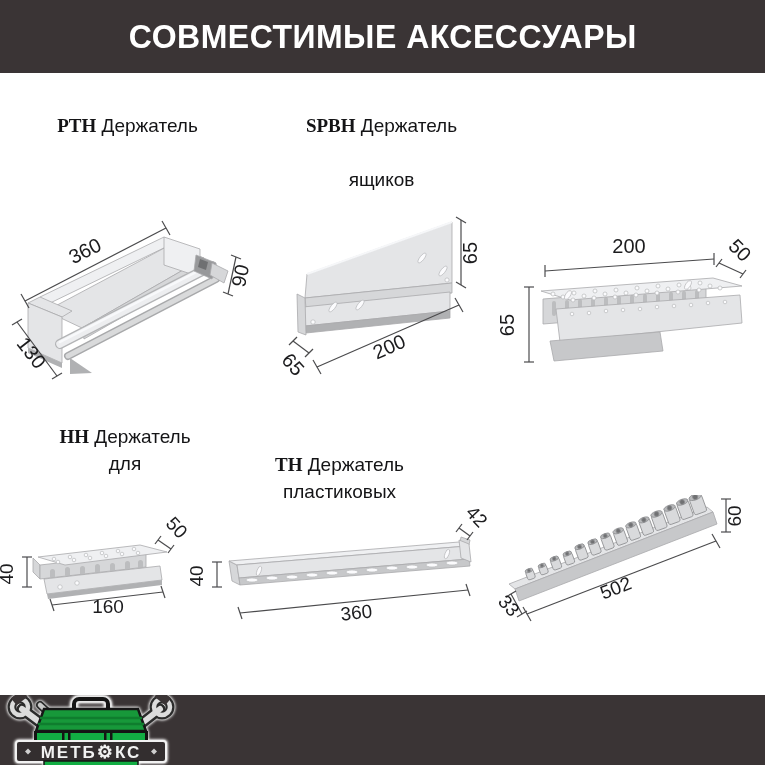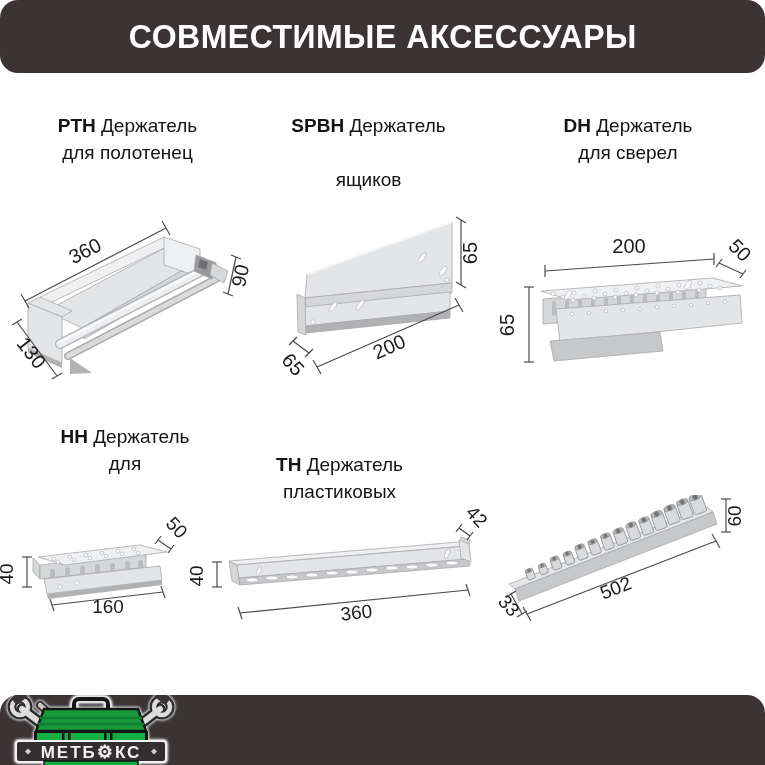--- a/index.html
+++ b/index.html
@@ -1,25 +1,25 @@
 <!DOCTYPE html>
 <html><head>
 <meta charset="utf-8">
 <style>
   html,body{margin:0;padding:0;background:#fff;}
   .page{position:relative;width:765px;height:765px;background:#ffffff;overflow:hidden;
         font-family:"Liberation Sans",sans-serif;color:#141416;}
   
-  .bar{position:absolute;left:0;right:0;background:#3a3435;border-radius:18px;}
+  .bar{position:absolute;left:0;right:0;background:#3a3435;}
   .hdr{top:0;height:73px;display:flex;align-items:center;justify-content:center;}
   .hdr h1{margin:0;color:#ffffff;font-size:33px;font-weight:700;letter-spacing:.5px;transform:scaleX(.97);white-space:nowrap;}
   .ftr{top:695px;height:91px;}
   
   .ptitle{position:absolute;text-align:center;font-size:19px;line-height:27px;color:#141416;}
-  .ptitle .code{font-weight:700;}
+  .ptitle .code{font-weight:700;font-family:Liberation Serif, serif;}
   .ptitle span:empty{display:none;}
   
   .strip{position:absolute;left:0;}
   
   .st{stroke:#a9aaac;stroke-width:.8;}
   .fa{fill:#eff0f2}.fb{fill:#e4e5e7}.fc{fill:#d6d7d9}.fd{fill:#c7c8ca}.fe{fill:#b0b1b3}.ff{fill:#98999b}
   .hole{fill:#fbfbfd;stroke:#b9babc;stroke-width:.7;}
   .slot{fill:#bcbdbf;}
   .dim{stroke:#4b4b4d;stroke-width:1.2;fill:none;}
   .dimtxt{font-family:"Liberation Sans",sans-serif;font-size:20px;fill:#1c1c1e;}
@@ -33,32 +33,26 @@
 
 <div class="page">
 
   <div class="bar hdr">
     <h1>СОВМЕСТИМЫЕ АКСЕССУАРЫ</h1>
   </div>
 
   <div class="ptitle" style="left:20px;top:112px;width:215px;">
     <span class="code">PTH</span>
     <span>Держатель</span><br>
-    <span>для полотенец</span>
-  </div>
-  <div class="ptitle" style="left:261px;top:112px;width:215px;">
+  </div>
+  <div class="ptitle" style="left:274px;top:112px;width:215px;">
     <span class="code">SPBH</span>
     <span>Держатель</span><br>
     <br>
     <span>ящиков</span>
-  </div>
-  <div class="ptitle" style="left:520px;top:112px;width:216px;">
-    <span class="code">DH</span>
-    <span>Держатель</span><br>
-    <span>для сверел</span>
   </div>
 
   <svg class="strip" style="top:195px;" width="765" height="210" viewBox="0 0 765 210">
 
     <g>
 
       <polygon class="fa st" points="40,102 164,42 170,50 46,110"></polygon>
       <polygon class="fb st" points="46,116 170,50 204,63 82,133"></polygon>
       <polygon class="fc st" points="82,133 204,63 206,74 84,144"></polygon>
       <polygon class="fa st" points="164,42 200,54 200,82 164,70"></polygon>

